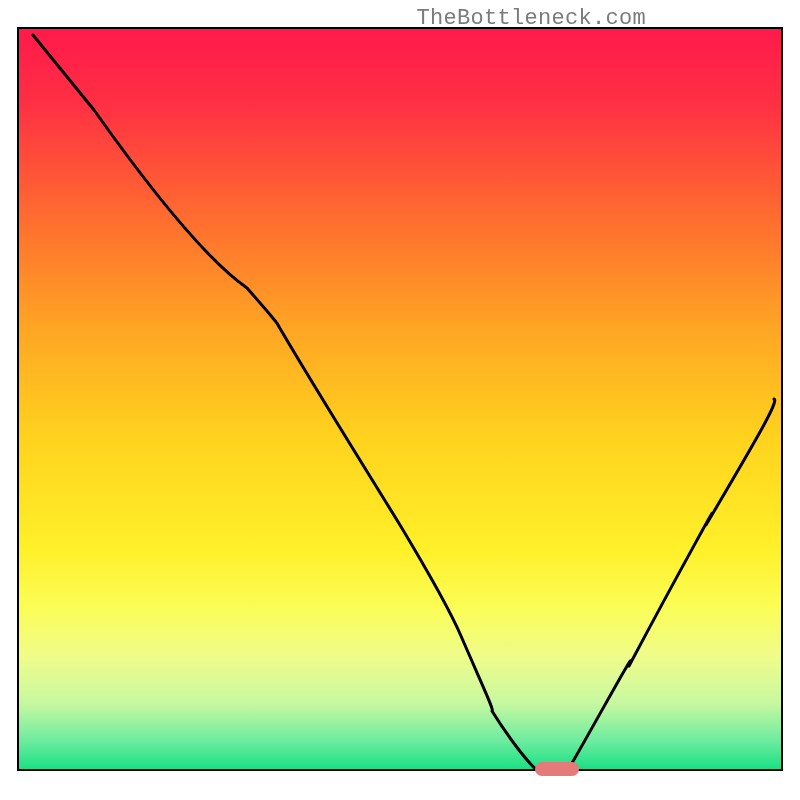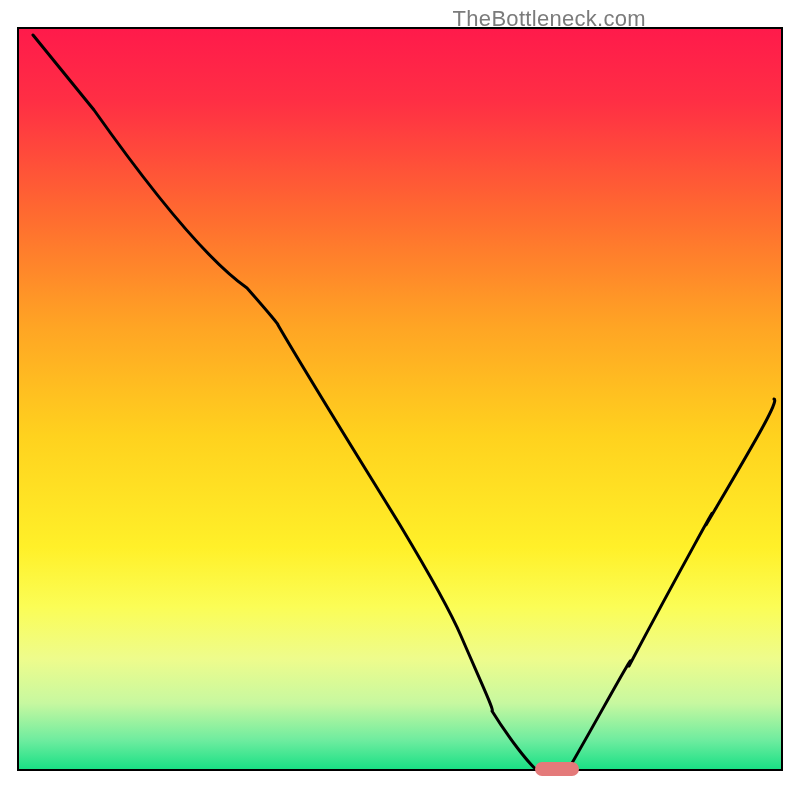--- a/index.html
+++ b/index.html
@@ -7,20 +7,21 @@
     padding: 0;
     width: 800px;
     height: 800px;
     background: #ffffff;
     font-family: Arial, Helvetica, sans-serif;
   }
   .canvas-wrap {
     position: relative;
     width: 660px;
     height: 800px;
+    font-family: Liberation Mono, monospace;
   }
   svg {
     display: block;
   }
   .watermark {
     position: absolute;
     top: 6px;
     right: 14px;
     color: #7b7b7b;
     font-size: 22px;

